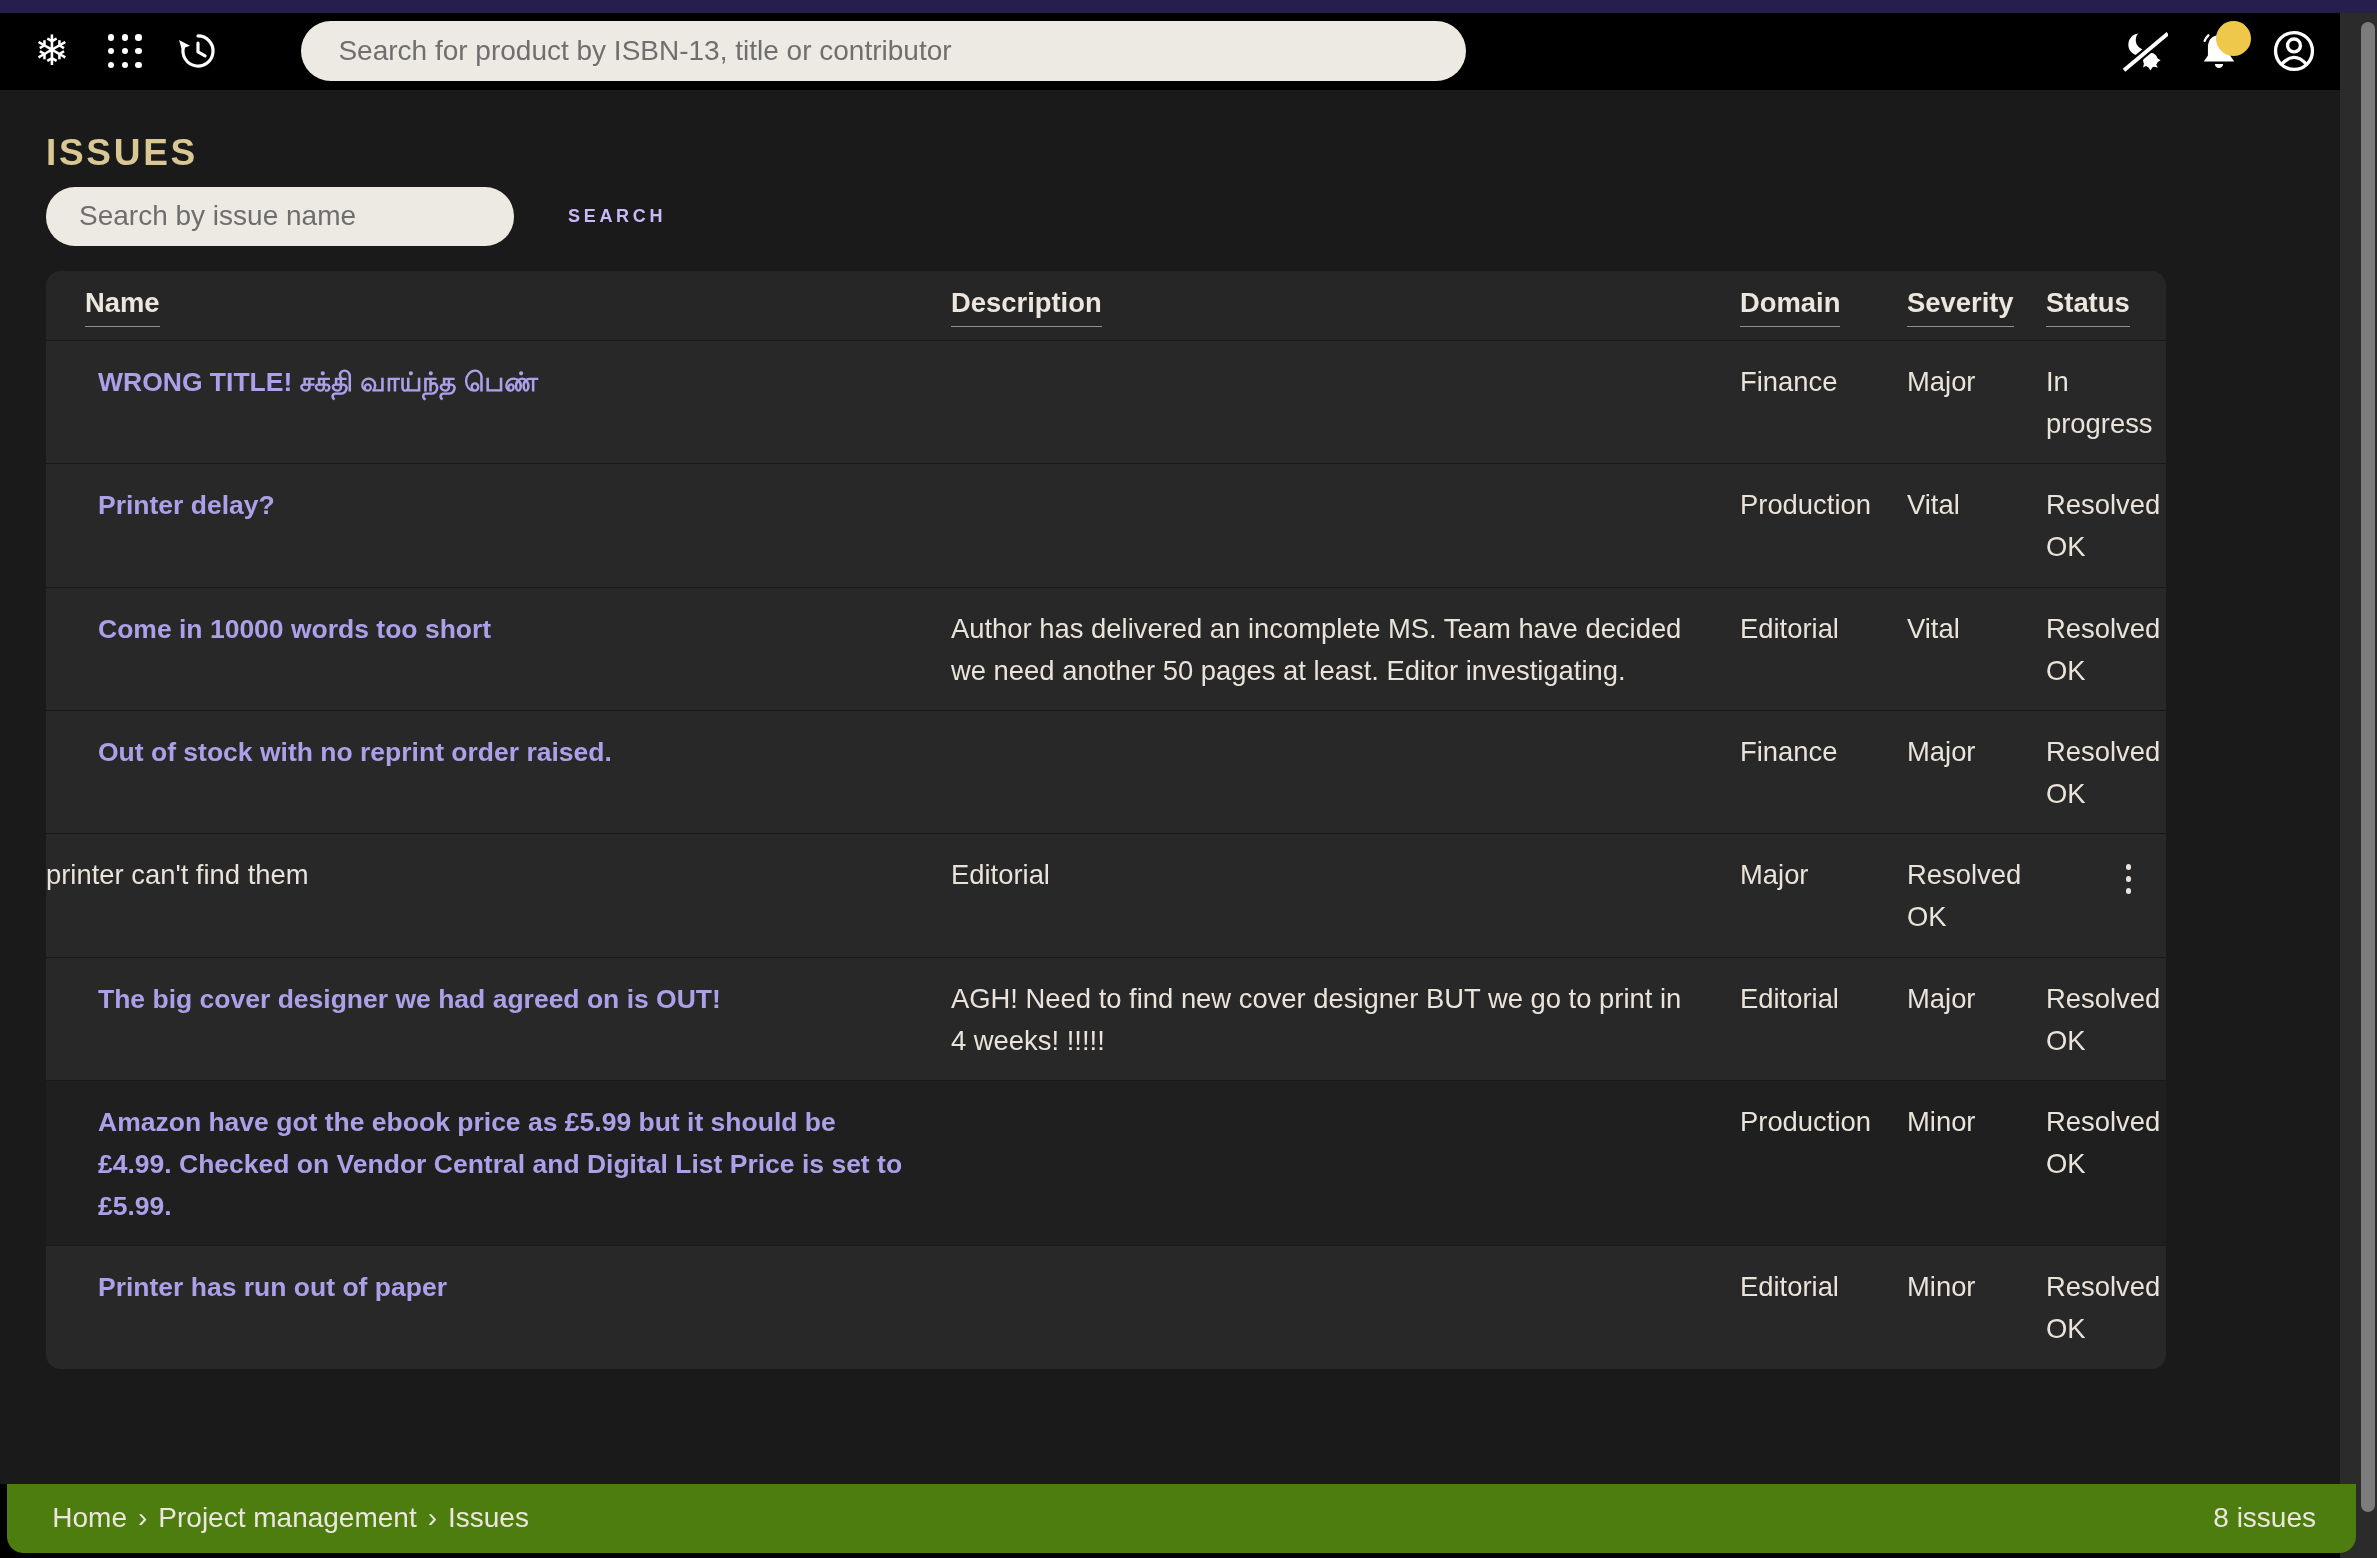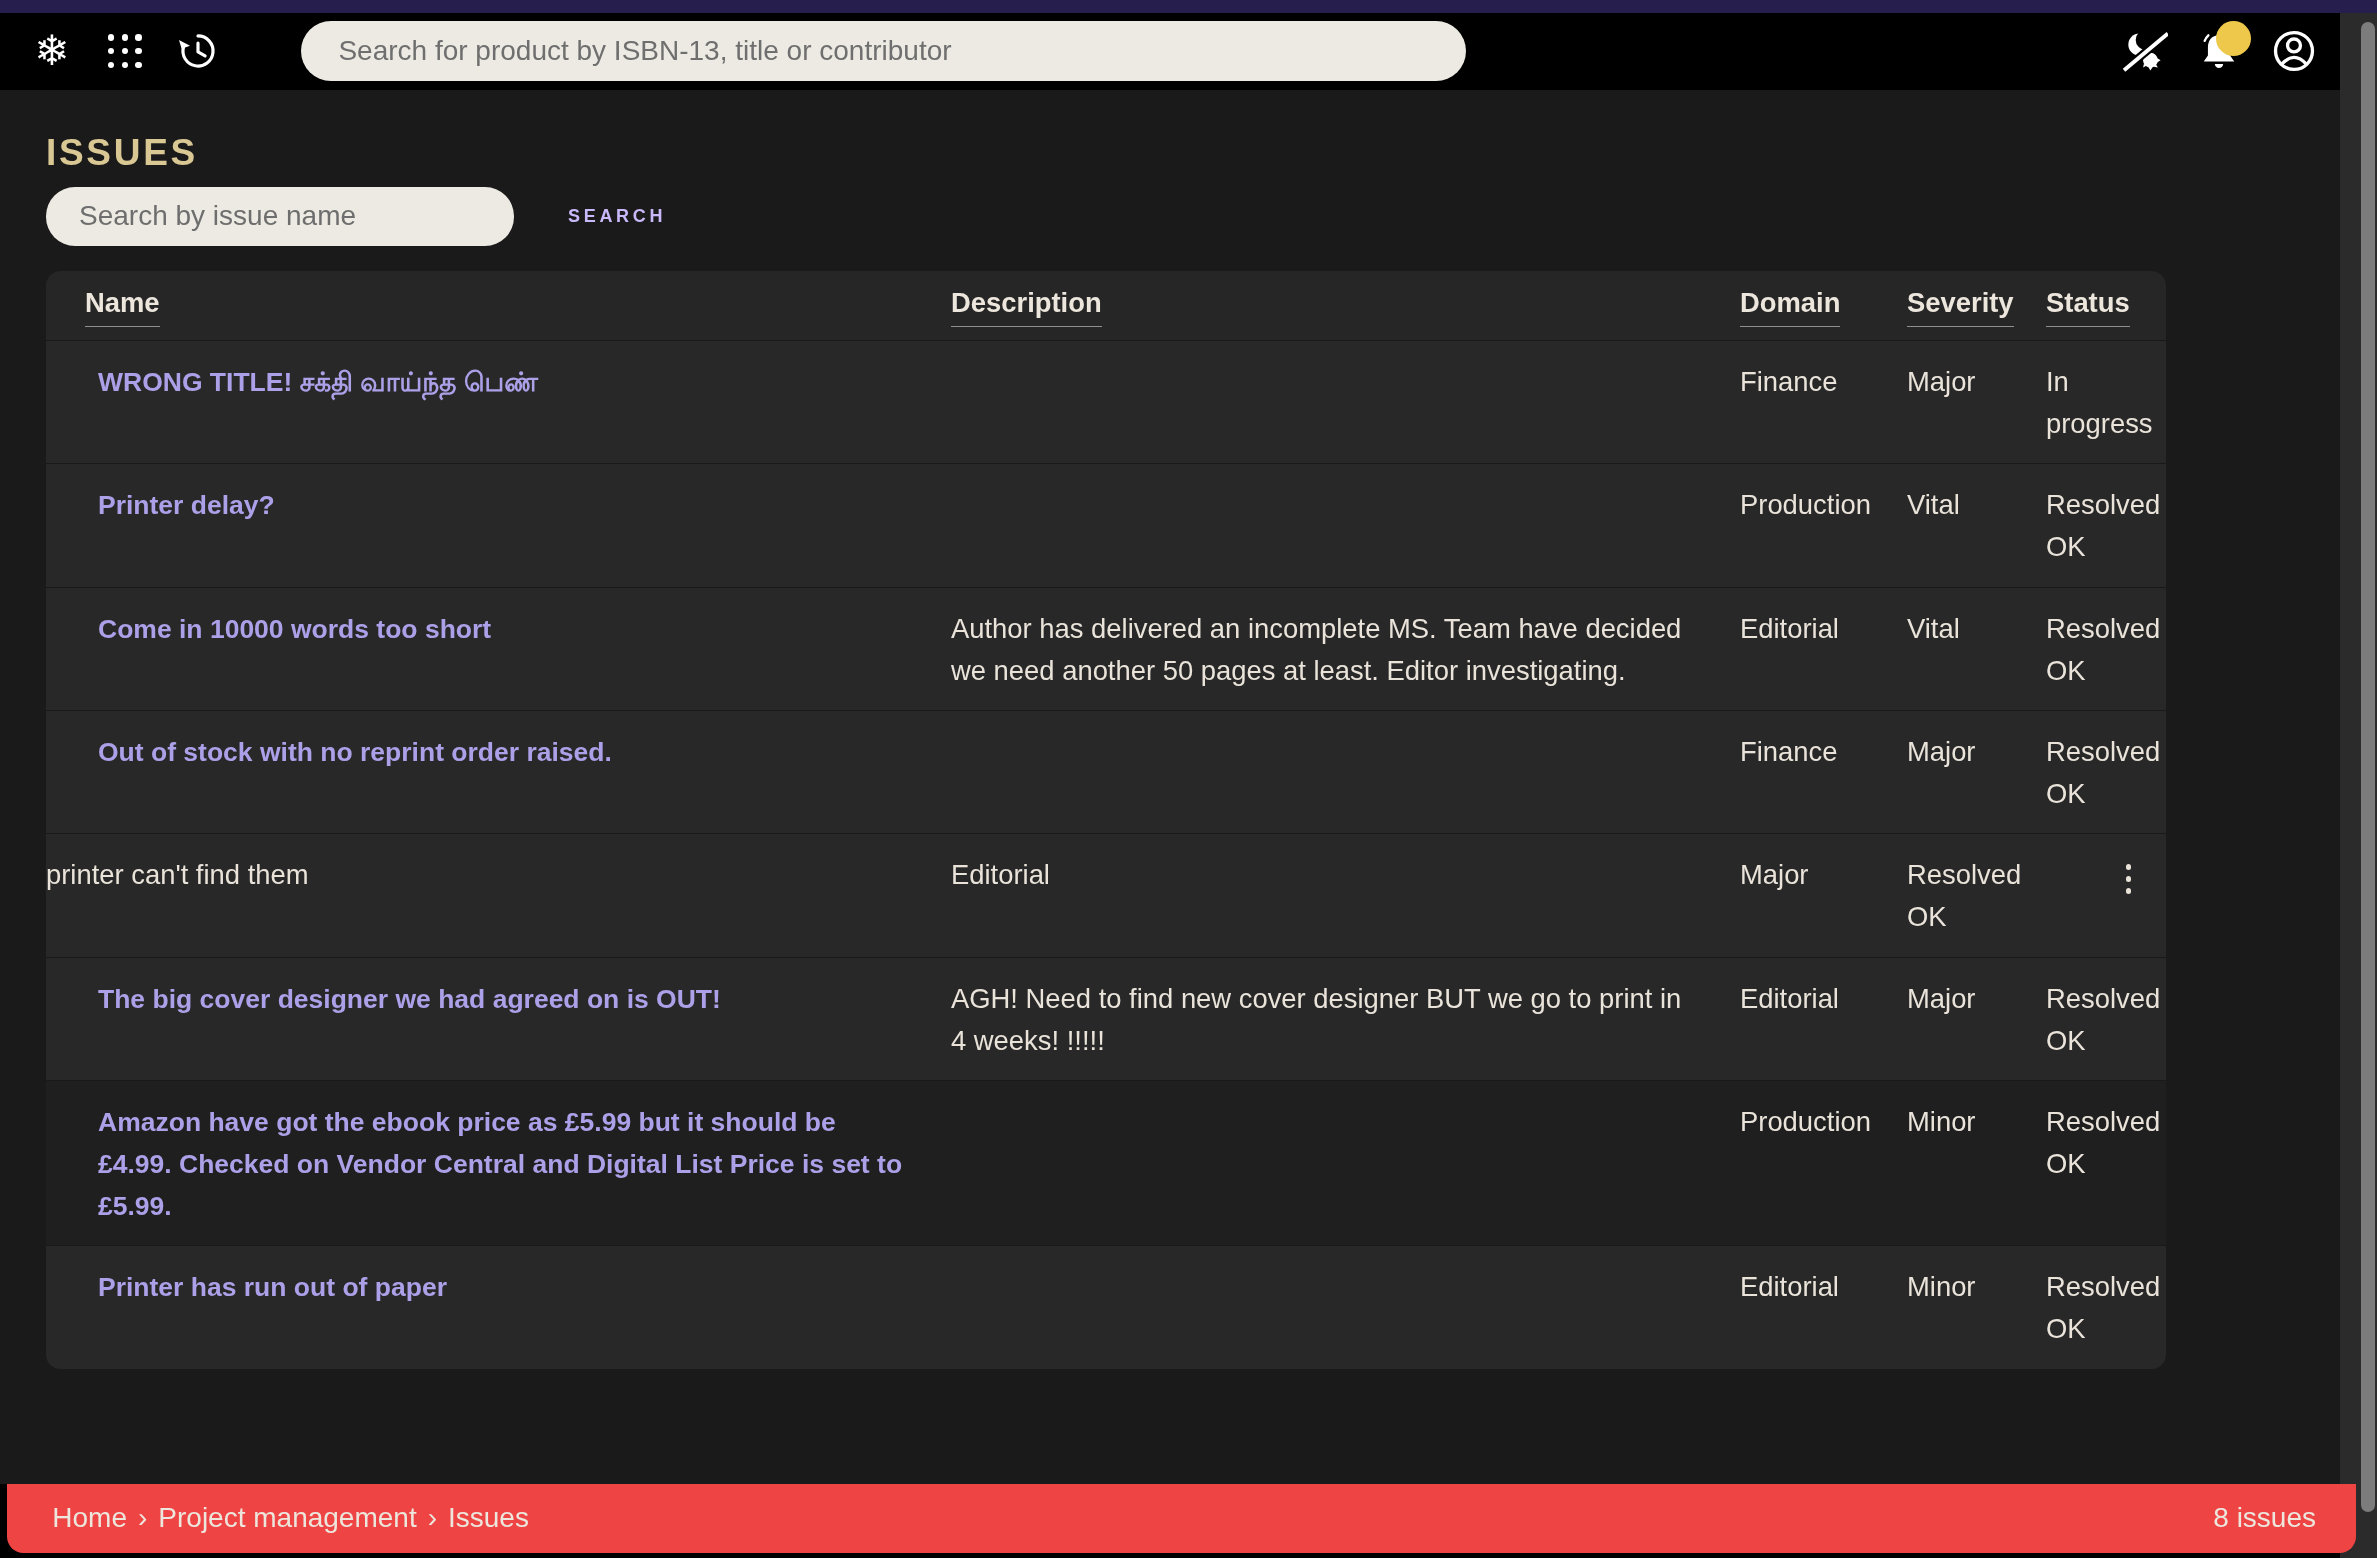--- a/index.html
+++ b/index.html
@@ -88,21 +88,21 @@
     color:#aca0e8; font-weight:bold; font-size:26.5px; cursor:pointer; }
   .cell-desc { padding-right:50px; }
   .cell-status span { display:inline-block; max-width:121px; vertical-align:top; }
   .cell-menu { display:flex; justify-content:center; align-items:flex-start; }
   .dots { display:flex; flex-direction:column; gap:6.4px; margin-top:6.4px;
     cursor:pointer; padding:3.7px; }
   .dots i { width:5.5px; height:5.5px; border-radius:50%; background:#e9e3da; }
 
   
   .footer {
-    flex:none; height:69px; background:#ef4444;
+    flex:none; height:69px; background:#4d7c0f;
     margin:0 21px 5.5px 7.3px; border-radius:0 0 16.5px 16.5px;
     display:flex; align-items:center; padding:0 40px 0 45px;
     color:#ece6dd; font-size:28px; position:relative; z-index:6;
   }
   .breadcrumb { display:flex; align-items:center; gap:11px; }
   .breadcrumb .bc-item { cursor:pointer; }
   .issue-count { margin-left:auto; }
 
   
   .scroll-track {

